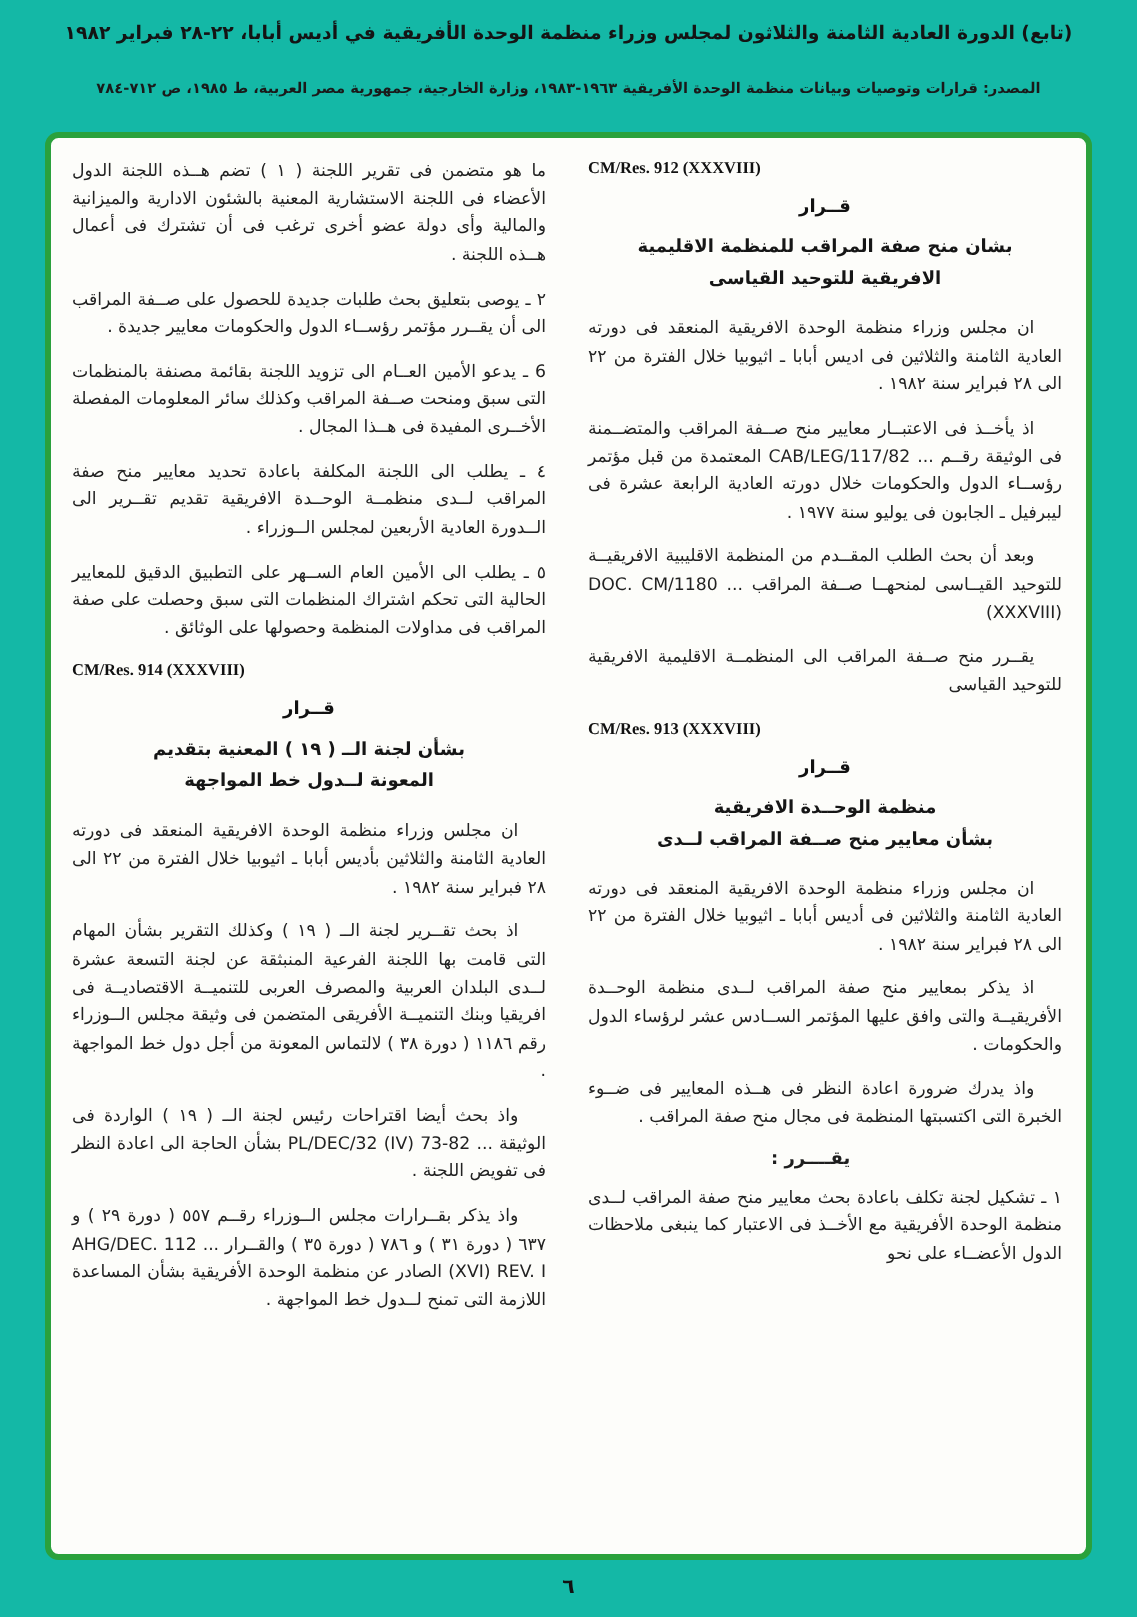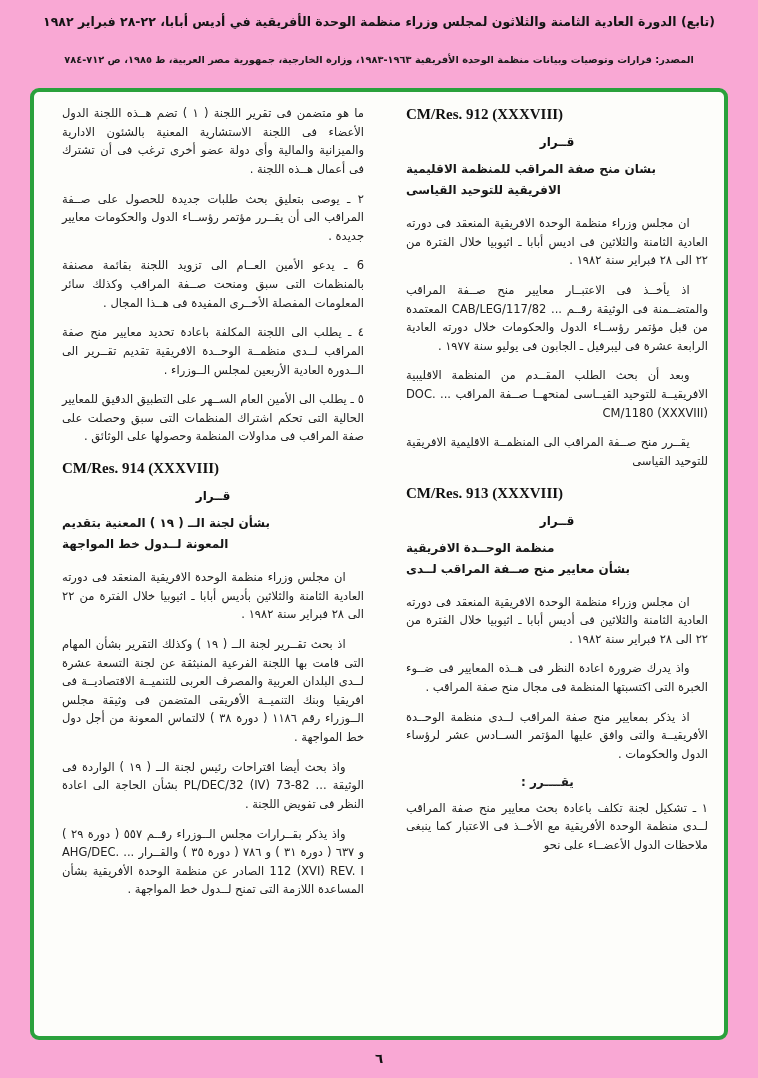--- a/index.html
+++ b/index.html
@@ -6,21 +6,21 @@
   html,body { width:758px; height:1078px; }
   body {
     background:#f6f6f2;
     font-family:"DejaVu Sans", sans-serif;
     color:#1e1e1e;
     position:relative;
     overflow:hidden;
   }
   .sheet {
     position:absolute; inset:0;
-    background:#f9a8d4;
+    background:#14b8a6;
   }
   
   .doc-header {
     position:absolute; top:14px; left:10px; right:10px;
     text-align:center; direction:rtl;
   }
   .hdr1 { font-size:12.5px; font-weight:bold; letter-spacing:.2px; color:#141414; }
   .hdr2 { font-size:9.8px; font-weight:bold; margin-top:25px; color:#1a1a1a; }
   
   .green-box {
@@ -39,37 +39,37 @@
   
   .para {
     font-size:11.5px; line-height:1.62;
     text-align:justify; text-align-last:right;
     margin-bottom:11px; color:#222;
   }
   .para.indent { text-indent:1.6em; }
   .res-ref {
     font-family:"Liberation Serif", serif;
     direction:ltr; text-align:left; unicode-bidi:embed;
-    font-size:15px; font-weight:bold; color:#111;
+    font-size:11px; font-weight:bold; color:#111;
     margin:10px 0 12px;
   }
   section:first-child .res-ref { margin-top:2px; }
   .res-title {
     text-align:center; font-weight:bold; font-size:12px;
     letter-spacing:1px; margin:4px 0 10px; color:#111;
   }
   .res-subtitle {
-    text-align:left; font-weight:bold; font-size:12px;
+    text-align:center; font-weight:bold; font-size:12px;
     line-height:1.75; margin-bottom:13px; color:#161616;
   }
   .decides {
     font-weight:bold; font-size:12px; text-indent:1.6em;
     margin:4px 0 10px; text-align:center;
   }
-  section { margin-bottom:14px;margin-left:14px; }
+  section { margin-bottom:14px; }
   
   .page-number {
     position:absolute; bottom:12px; left:0; right:0;
     text-align:center; font-size:13.5px; font-weight:bold; color:#111;
   }
 </style>
 </head>
 <body>
 
 <div class="sheet">
@@ -98,22 +98,22 @@
         </section>
 
         <section>
           <h3 class="res-ref">CM/Res. 913 (XXXVIII)</h3>
           <div class="res-title">قــرار</div>
           <div class="res-subtitle">
             <div>منظمة الوحــدة الافريقية</div>
             <div>بشأن معايير منح صــفة المراقب لــدى</div>
           </div>
           <p class="para indent">ان مجلس وزراء منظمة الوحدة الافريقية المنعقد فى دورته العادية الثامنة والثلاثين فى أديس أبابا ـ اثيوبيا خلال الفترة من ٢٢ الى ٢٨ فبراير سنة ١٩٨٢ .</p>
+          <p class="para indent">اذ يذكر بمعايير منح صفة المراقب لــدى منظمة الوحــدة الأفريقيــة والتى وافق عليها المؤتمر الســادس عشر لرؤساء الدول والحكومات .</p>
           <p class="para indent">واذ يدرك ضرورة اعادة النظر فى هــذه المعايير فى ضــوء الخبرة التى اكتسبتها المنظمة فى مجال منح صفة المراقب .</p>
-          <p class="para indent">اذ يذكر بمعايير منح صفة المراقب لــدى منظمة الوحــدة الأفريقيــة والتى وافق عليها المؤتمر الســادس عشر لرؤساء الدول والحكومات .</p>
           <div class="decides">يقــــرر :</div>
           <p class="para">١ ـ تشكيل لجنة تكلف باعادة بحث معايير منح صفة المراقب لــدى منظمة الوحدة الأفريقية مع الأخــذ فى الاعتبار كما ينبغى ملاحظات الدول الأعضــاء على نحو</p>
         </section>
 
       </div>
 
       <div class="col">
 
         <section>
           <p class="para">ما هو متضمن فى تقرير اللجنة ( ١ ) تضم هــذه اللجنة الدول الأعضاء فى اللجنة الاستشارية المعنية بالشئون الادارية والميزانية والمالية وأى دولة عضو أخرى ترغب فى أن تشترك فى أعمال هــذه اللجنة .</p>

